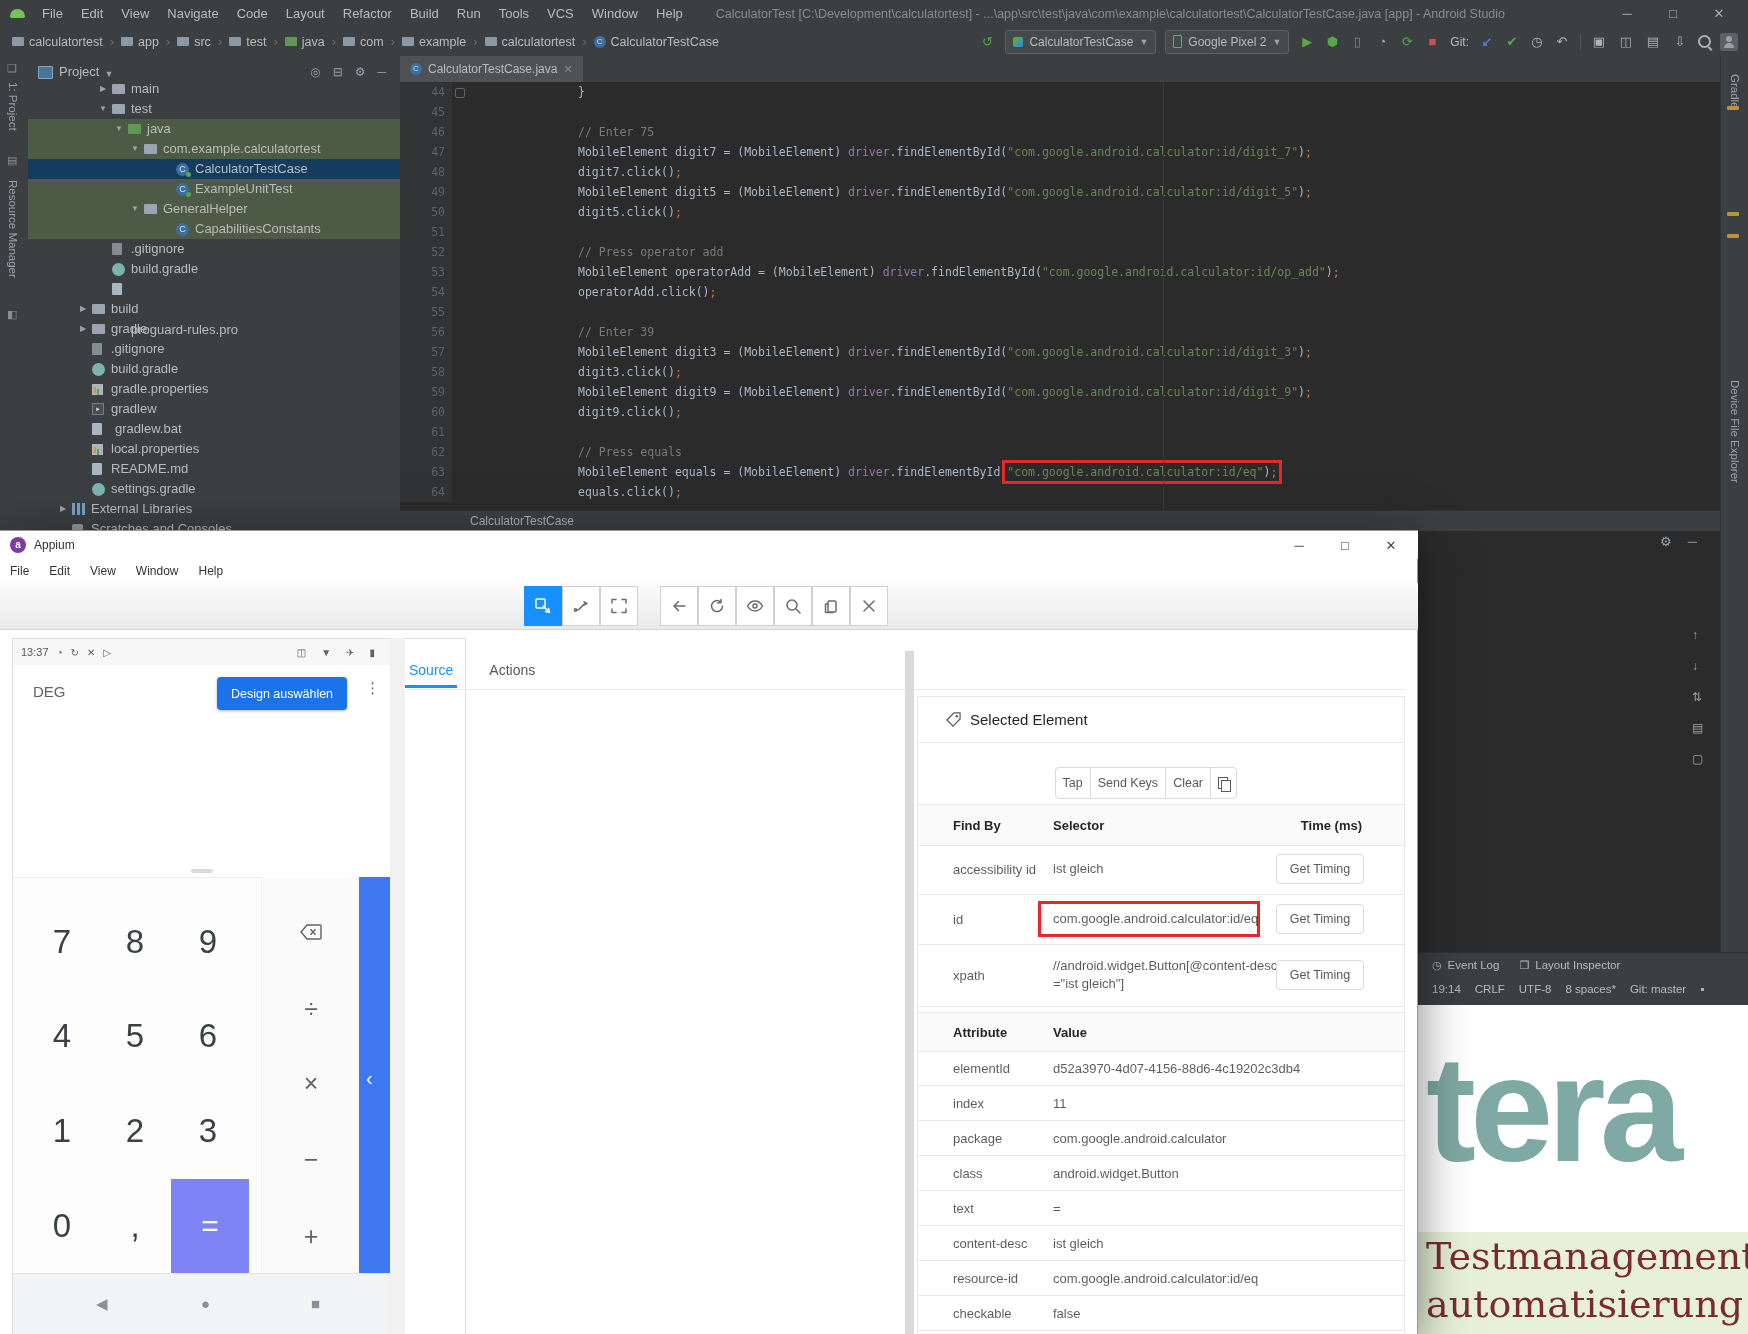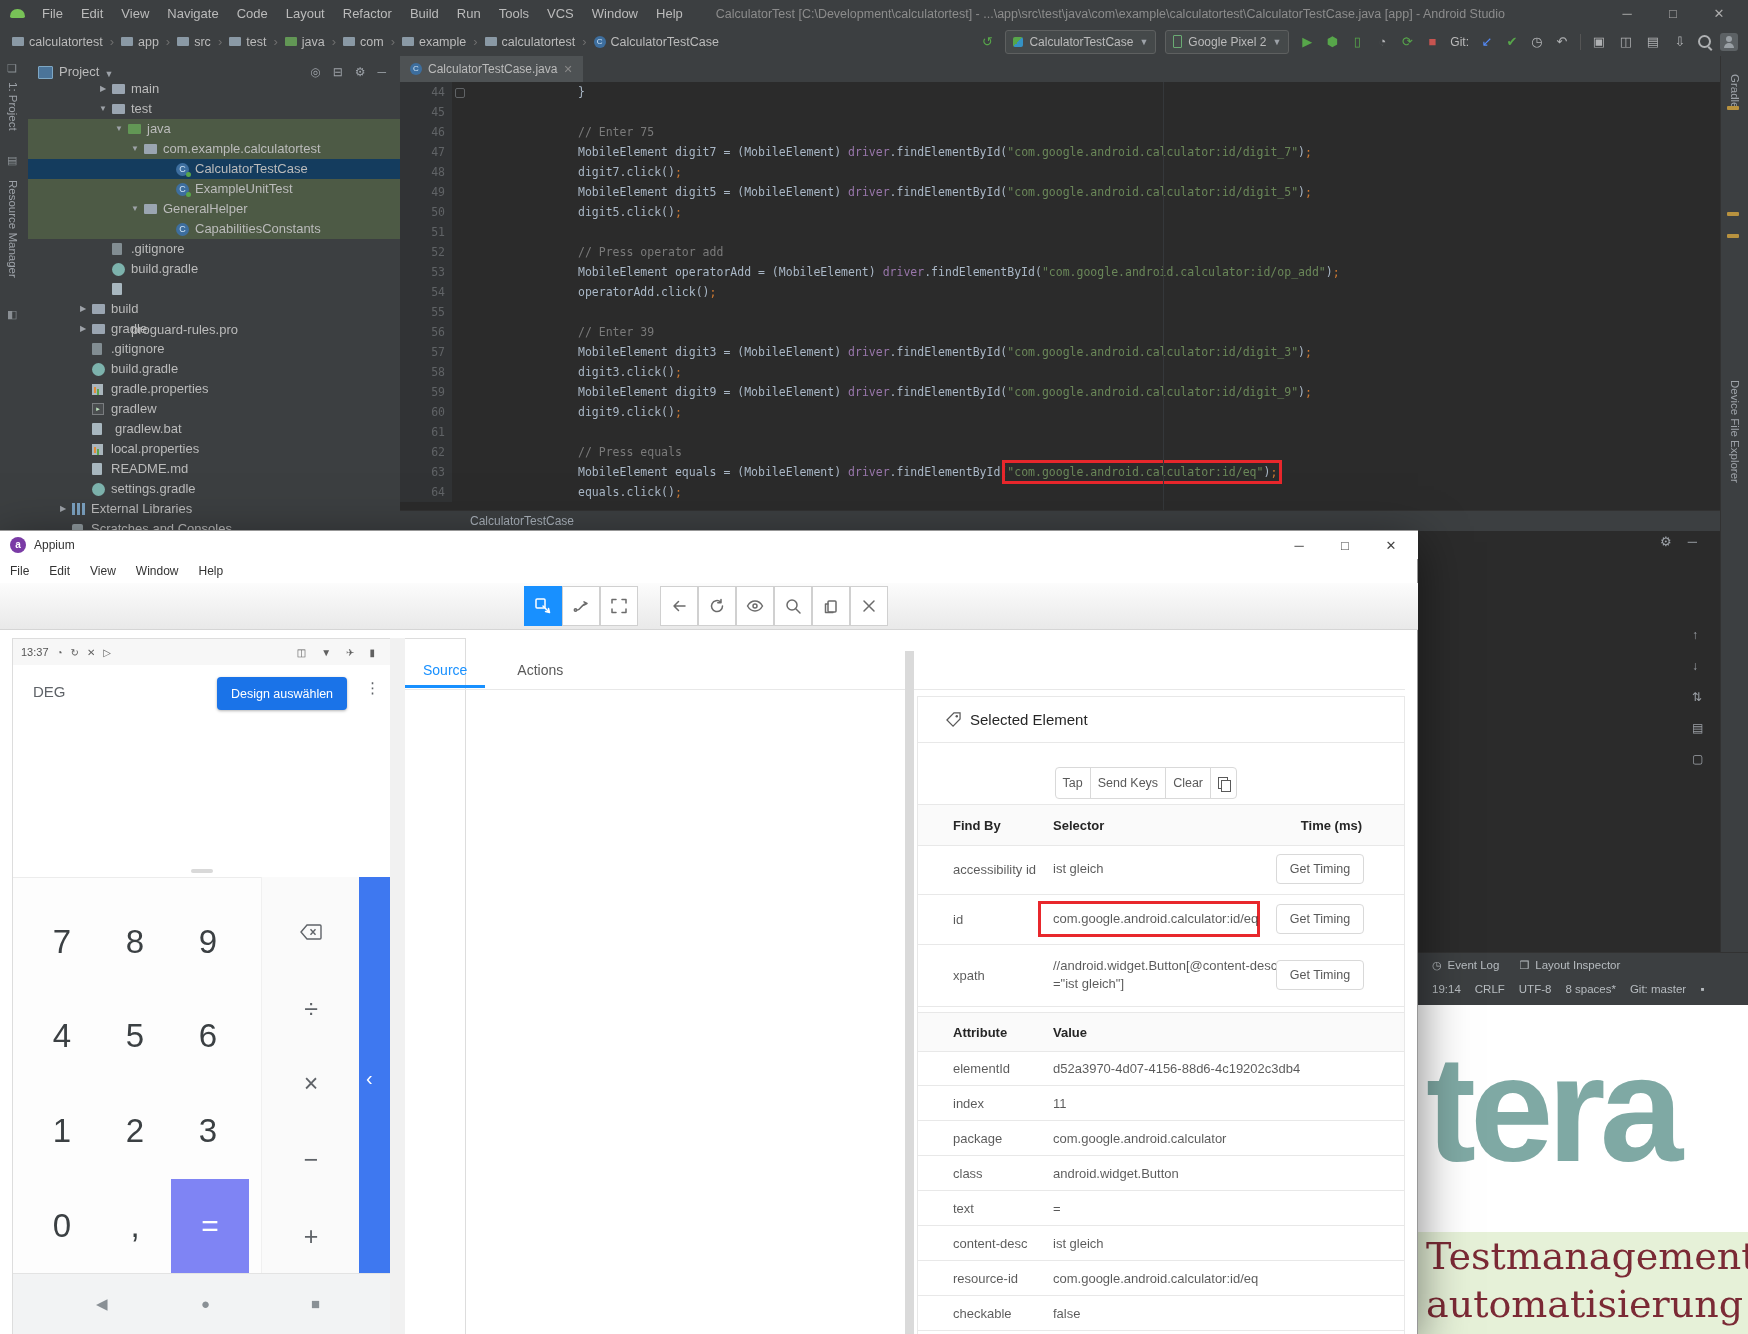--- a/index.html
+++ b/index.html
@@ -129,21 +129,21 @@
   .dkey.eq{width:78px;height:95px;background:#7f84f4;color:#fff;font-size:30px;}
   #ops-strip{position:absolute;left:248px;top:238px;width:98px;height:396px;background:#fafafa;border-left:1px solid #f0f0f0;}
   .okey{position:absolute;left:0;width:98px;height:30px;text-align:center;line-height:30px;font-size:25px;color:#5f6368;}
   #bluebar{position:absolute;left:346px;top:238px;width:32px;height:396px;background:#3e78f0;}
   #bluebar .chev{position:absolute;left:7px;top:190px;color:#fff;font-size:20px;}
   #dev-nav{position:absolute;left:0;top:634px;width:378px;height:63px;background:#f2f3f4;border-top:1px solid #e3e3e3;}
   .nvic{position:absolute;top:21px;font-size:15px;color:#8a9095;}
   #dev-gap{left:390px;top:107px;width:15px;height:697px;background:#f1f1f1;}
   
   #ap-tabs{left:405px;top:120px;width:1000px;height:38px;border-bottom:1px solid #e8e8e8;display:flex;align-items:center;font-size:14px;}
-  #tab-source{color:#1890ff;position:relative;padding:0 18px;}
+  #tab-source{color:#1890ff;position:relative;padding:0 4px;}
   #tab-source::after{content:"";position:absolute;left:0;right:0;bottom:-10px;height:3px;background:#1890ff;}
   #tab-actions{color:#595959;margin-left:32px;}
   #src-card{left:405px;top:167px;width:500px;height:637px;background:#fff;border:1px solid #e8e8e8;box-sizing:border-box;}
   .card-h{position:absolute;left:0;top:0;right:0;height:48px;border-bottom:1px solid #e8e8e8;display:flex;align-items:center;
     font-size:15px;color:#262626;}
   .card-h svg{margin:0 10px 0 24px;}
   .srow{position:absolute;height:27px;line-height:27px;font-size:13px;white-space:nowrap;}
   .srow .car{color:#8c8c8c;font-size:9px;margin-right:8px;}
   .srow .tag{color:#953735;}
   #scroll-strip{left:905px;top:120px;width:9px;height:684px;background:#dadada;}

